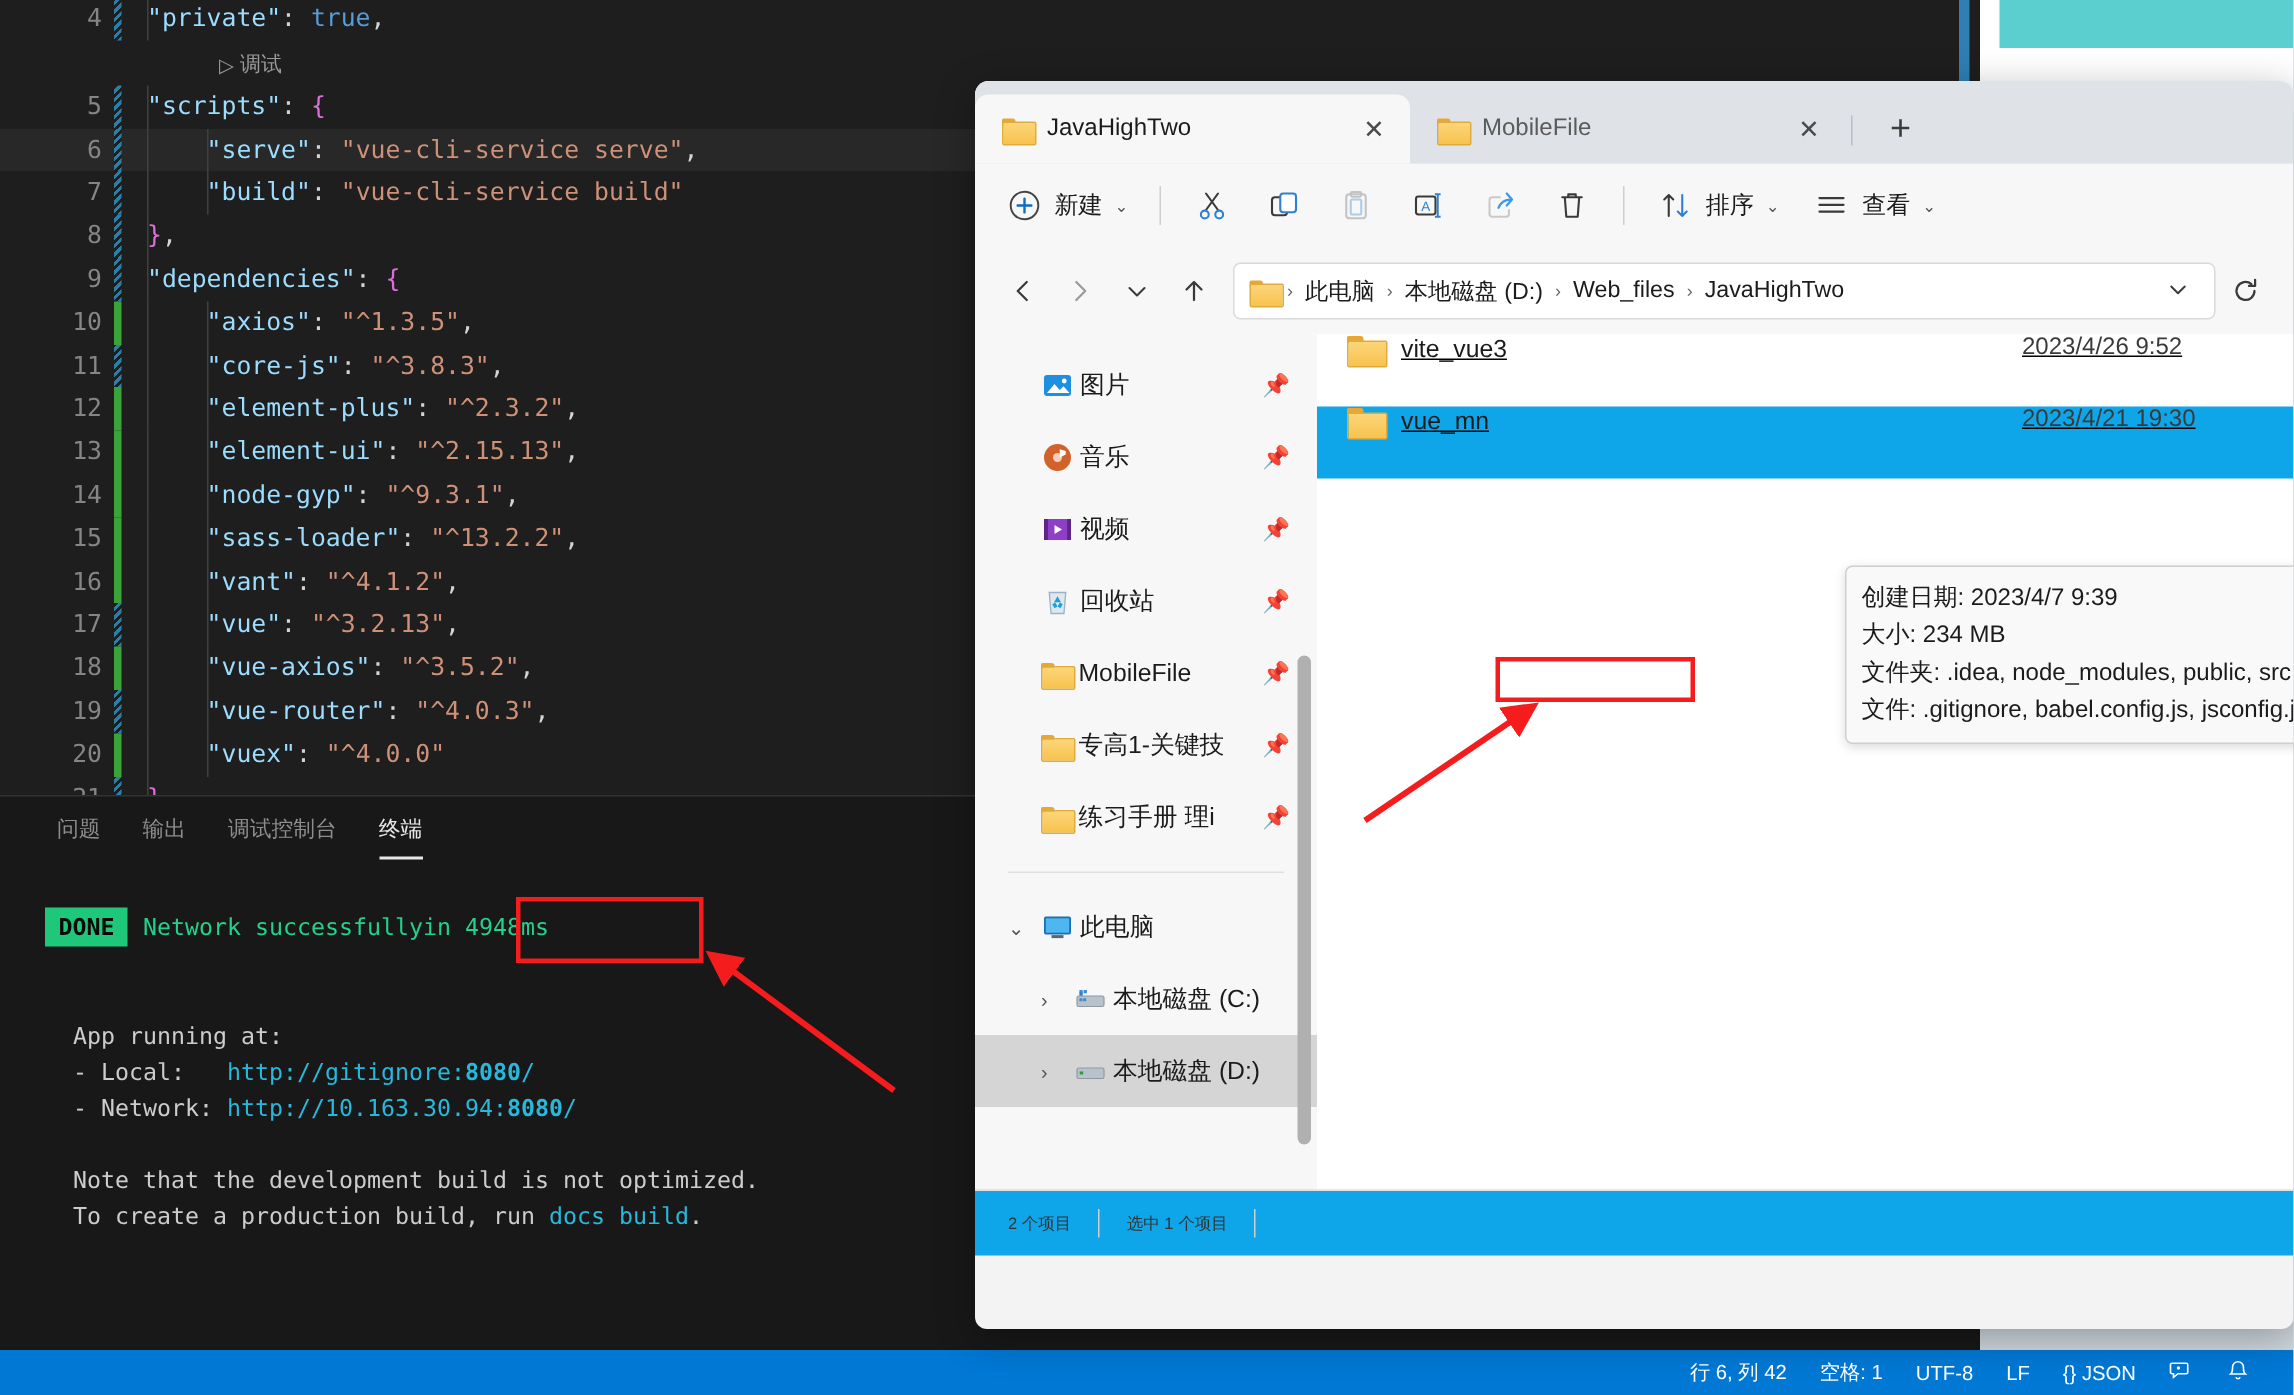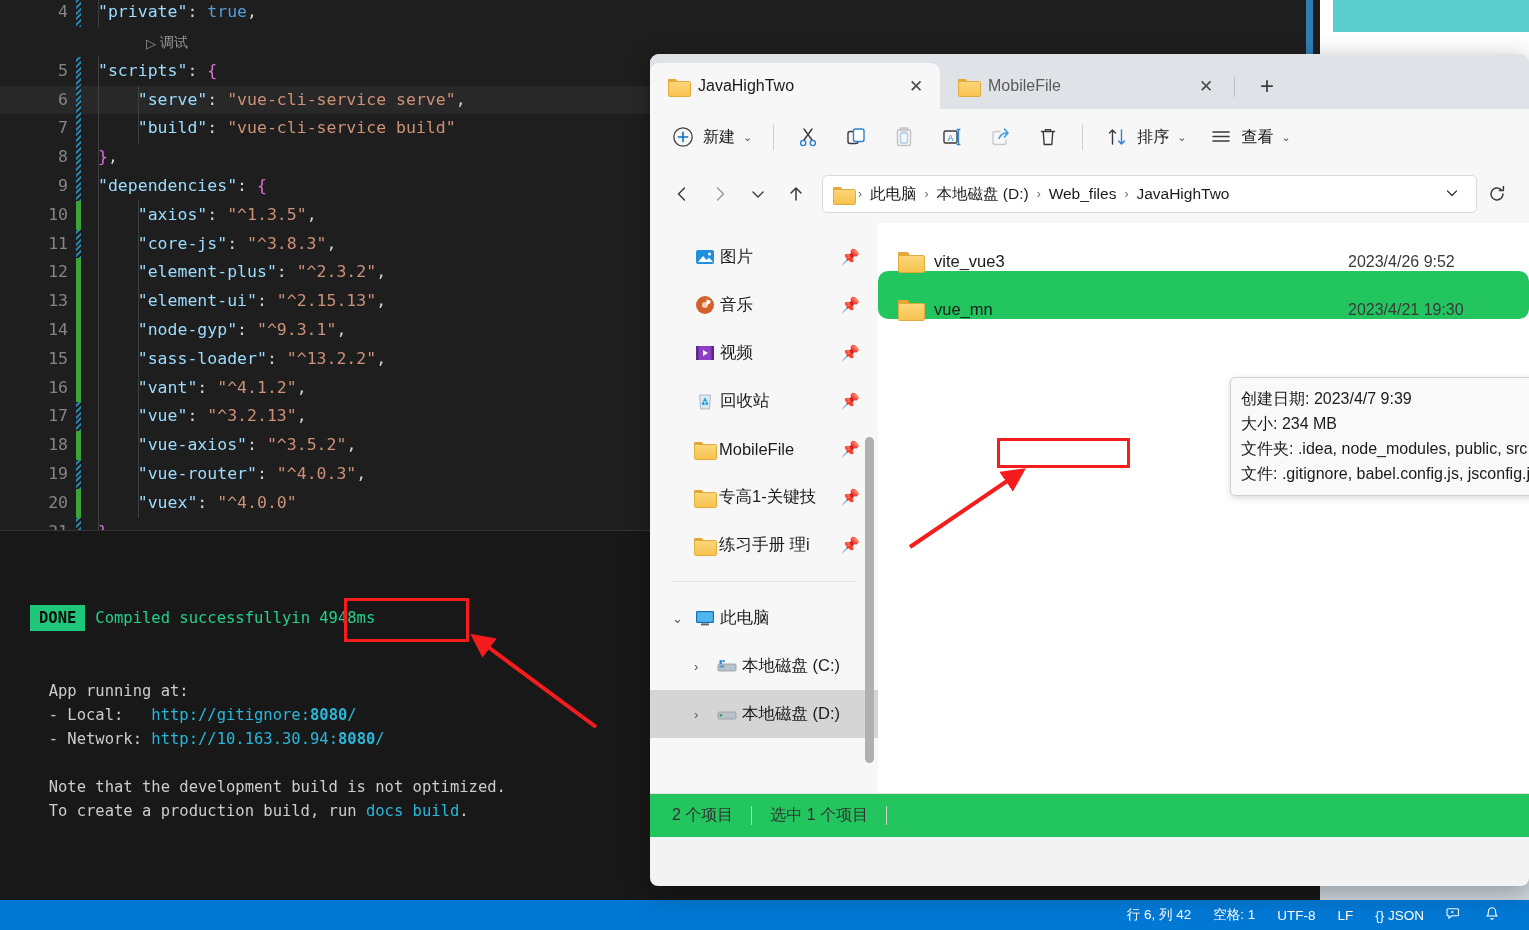--- a/index.html
+++ b/index.html
@@ -242,43 +242,43 @@
   }
   .fh-name { width: 448px; padding-left: 36px; font-size: 15.5px; color: #444; position: relative; }
   .fh-name::after {
     content: ""; position: absolute; right: 0; top: -2px; height: 26px; width: 1px; background: #dcdcdc;
   }
   .fh-date { padding-left: 22px; font-size: 15.5px; color: #444; }
   .sort-caret {
     position: absolute; left: 240px; top: 2px; font-size: 12px; color: #666;
   }
   .file-row {
-    height: 48px; display: flex; align-items: flex-end; cursor: pointer;
-  }
-  .file-row.sel { background: #22c55e; border-radius: 10px; }
+    height: 48px; display: flex; align-items: flex-start; cursor: pointer; text-decoration: underline;
+  }
+  .file-row.sel { background: #0ea5e9; }
   .fr-name {
     width: 448px; padding-left: 20px; display: flex; align-items: center;
     gap: 11px; font-size: 16.5px; color: #1b1b1b;
   }
   .fr-date { padding-left: 22px; font-size: 16px; color: #3a3a3a; }
 
   
   .tooltip {
     position: absolute; left: 352px; top: 154px; width: 414px;
     background: #f9f9f9; border: 1px solid #cfcfcf; border-radius: 5px;
     padding: 8px 10px 9px 10px; box-shadow: 0 2px 7px rgba(0,0,0,0.15);
     font-size: 16px; color: #1b1b1b; line-height: 25px; z-index: 30;
   }
   .tt-line { white-space: nowrap; overflow: hidden; }
 
   
   .exp-status {
-    height: 44px; background: #22c55e; border-top: 1px solid #e3e3e3;
+    height: 44px; background: #0ea5e9; border-top: 1px solid #e3e3e3;
     display: flex; align-items: center; padding-left: 22px;
-    font-size: 16px; color: #333; gap: 0;
+    font-size: 11px; color: #333; gap: 0;
   }
   .st-seg { padding: 0 18px 0 0; }
   .st-div { width: 1px; height: 19px; background: #cfcfcf; margin-right: 18px; }
 
   
   .redbox {
     position: absolute; border: 3px solid #f41c1c; z-index: 40; pointer-events: none;
   }
   .annot-svg {
     position: absolute; left: 0; top: 0; width: 1529px; height: 930px;
@@ -319,21 +319,27 @@
       <div class="codelens">
         <span class="tri">▷</span>
         <span>调试</span>
       </div>
     </div>
     <div class="vs-minimap-scroll"></div>
     <div class="vs-blue-bar"></div>
     <div class="vs-blue-bar2"></div>
 
     <div class="vs-panel">
-      <div class="term-body"><span class="badge-done">DONE</span><span class="t-green">Compiled successfully</span><span class="t-green">in 4948ms</span>
+      <div class="panel-tabs" id="panel-tabs">
+          <div class="panel-tab">问题</div>
+          <div class="panel-tab">输出</div>
+          <div class="panel-tab">调试控制台</div>
+          <div class="panel-tab active">终端</div>
+        </div>
+      <div class="term-body"><span class="badge-done">DONE</span><span class="t-green">Network successfully</span><span class="t-green">in 4948ms</span>
 
 
 <span class="t-grey">  App running at:</span>
 <span class="t-grey">  - Local:   </span><span class="t-cyan">http://gitignore:</span><span class="t-cyan t-bold">8080</span><span class="t-cyan">/</span>
 <span class="t-grey">  - Network: </span><span class="t-cyan">http://10.163.30.94:</span><span class="t-cyan t-bold">8080</span><span class="t-cyan">/</span>
 
 <span class="t-grey">  Note that the development build is not optimized.</span>
 <span class="t-grey">  To create a production build, run </span><span class="t-cyan">docs build</span><span class="t-grey">.</span></div>
       <div class="panel-scrollbar"></div>
     </div>

